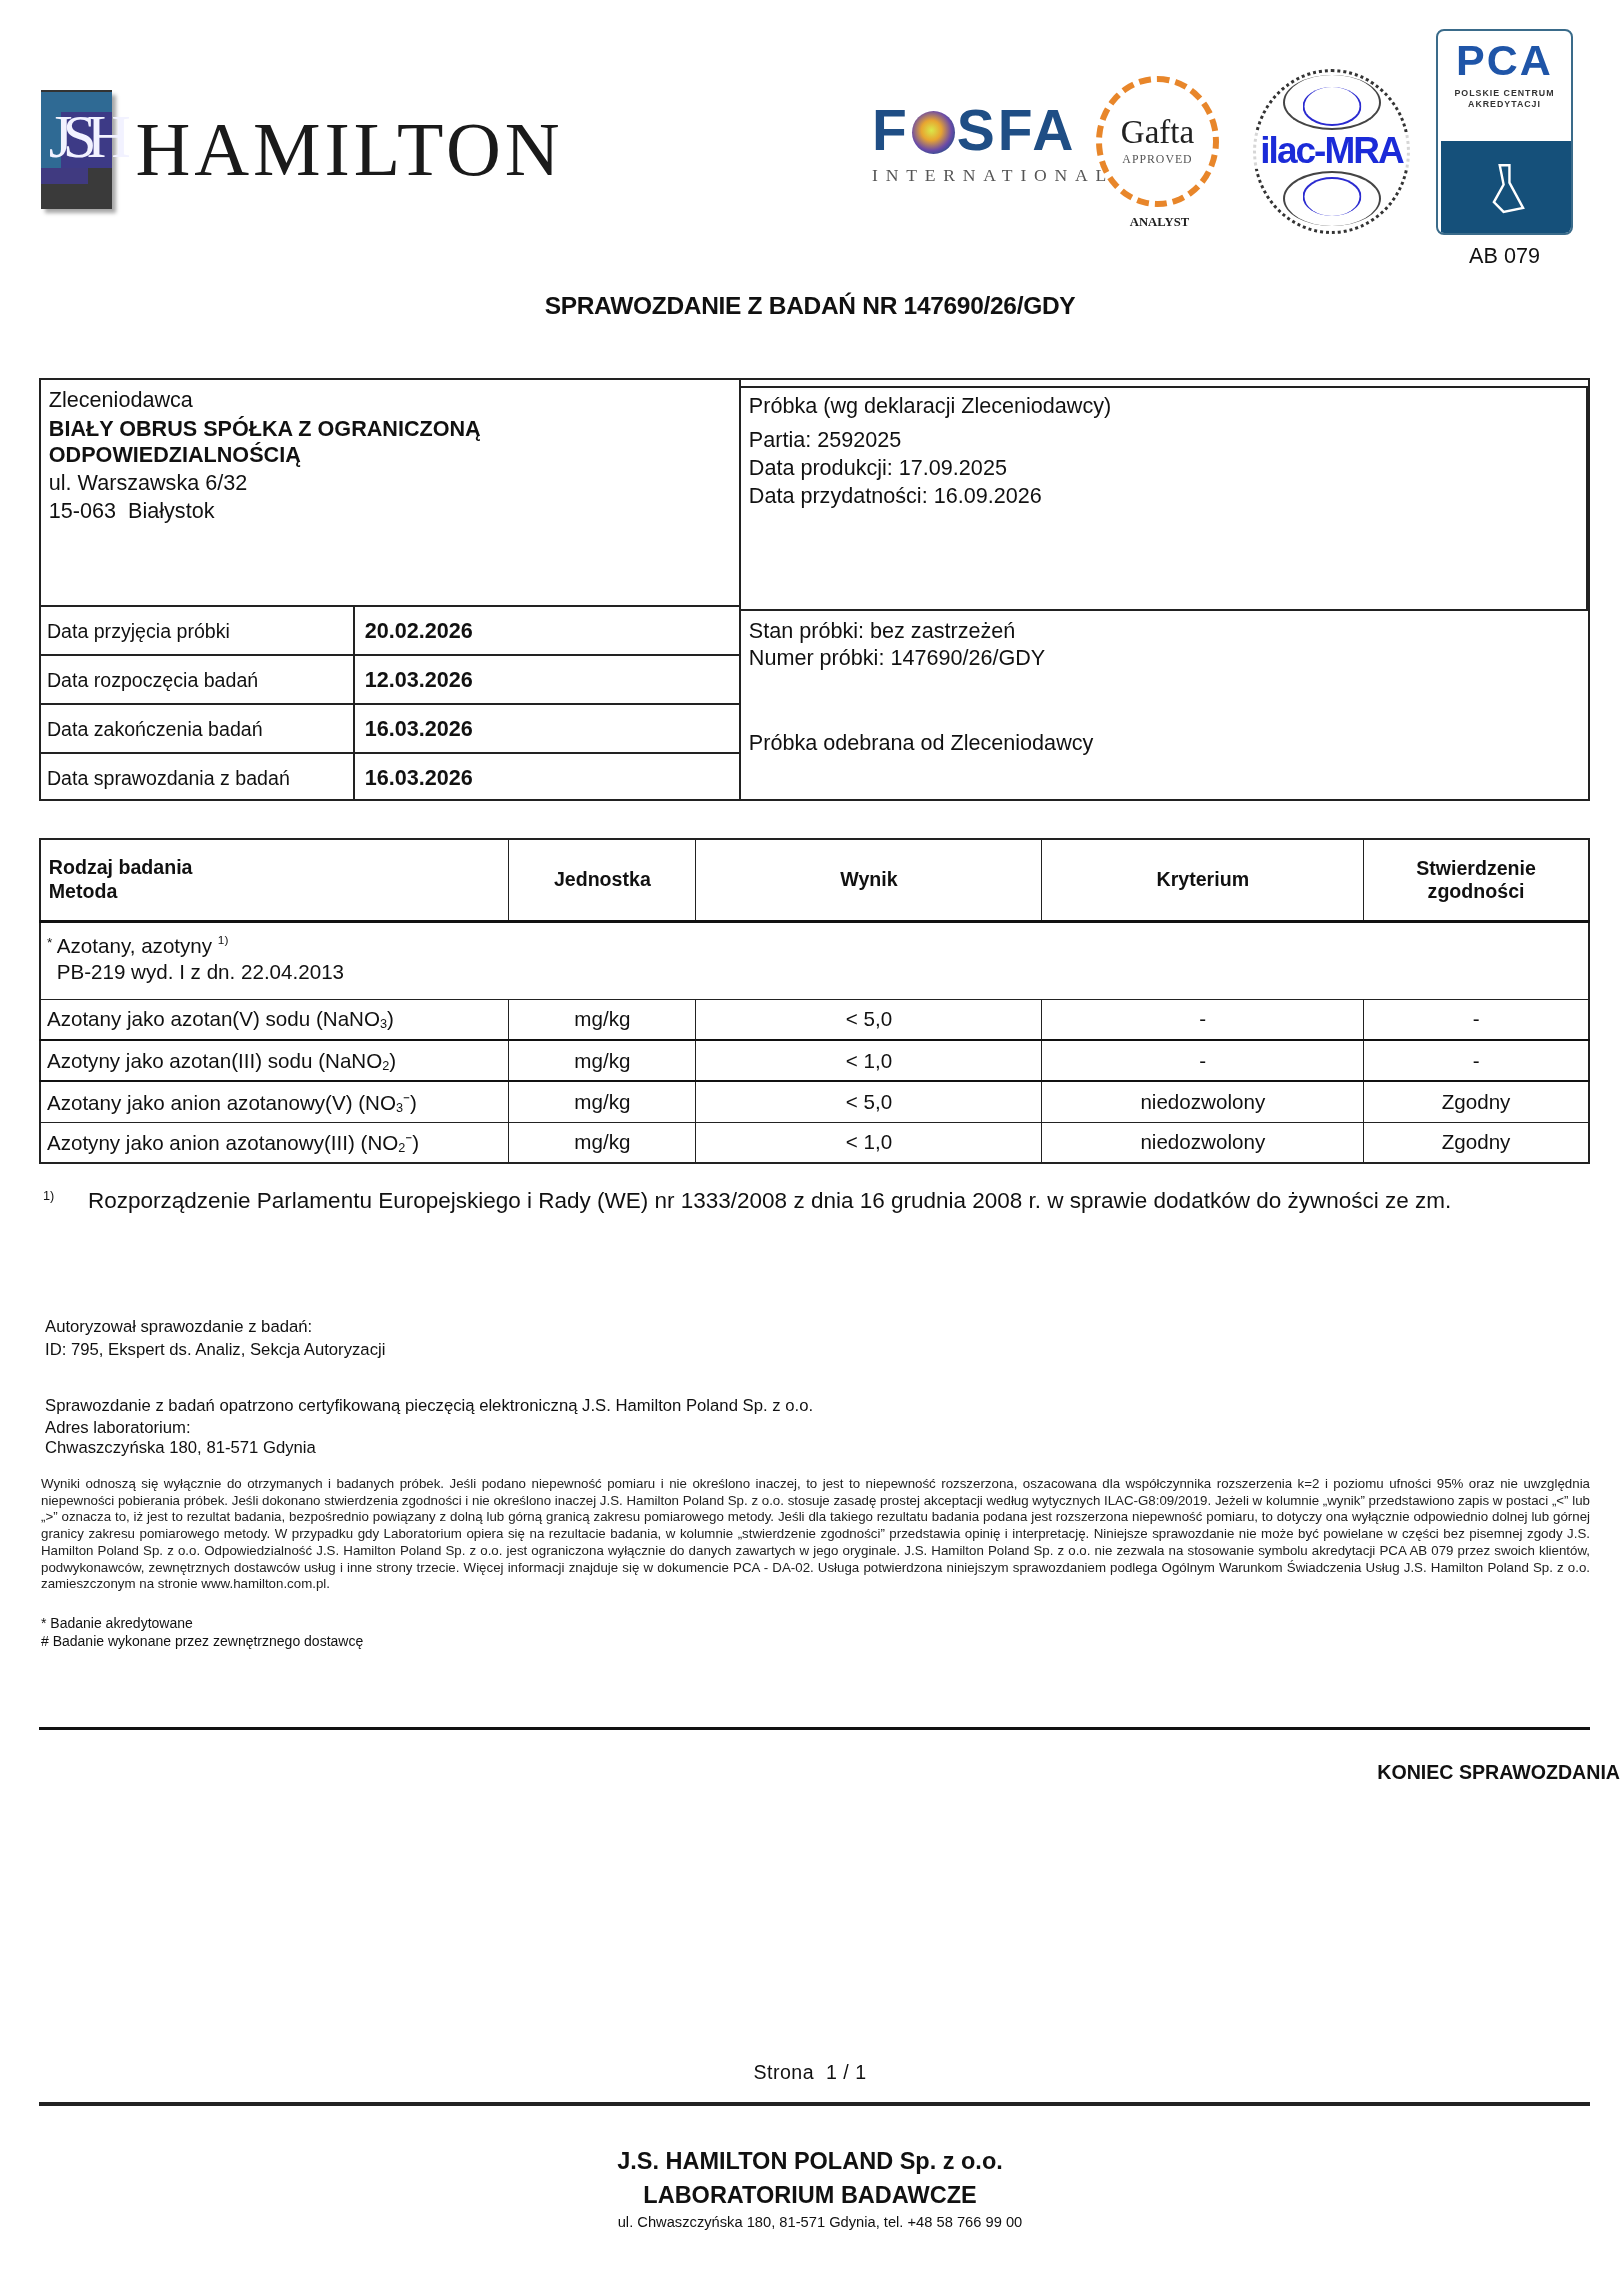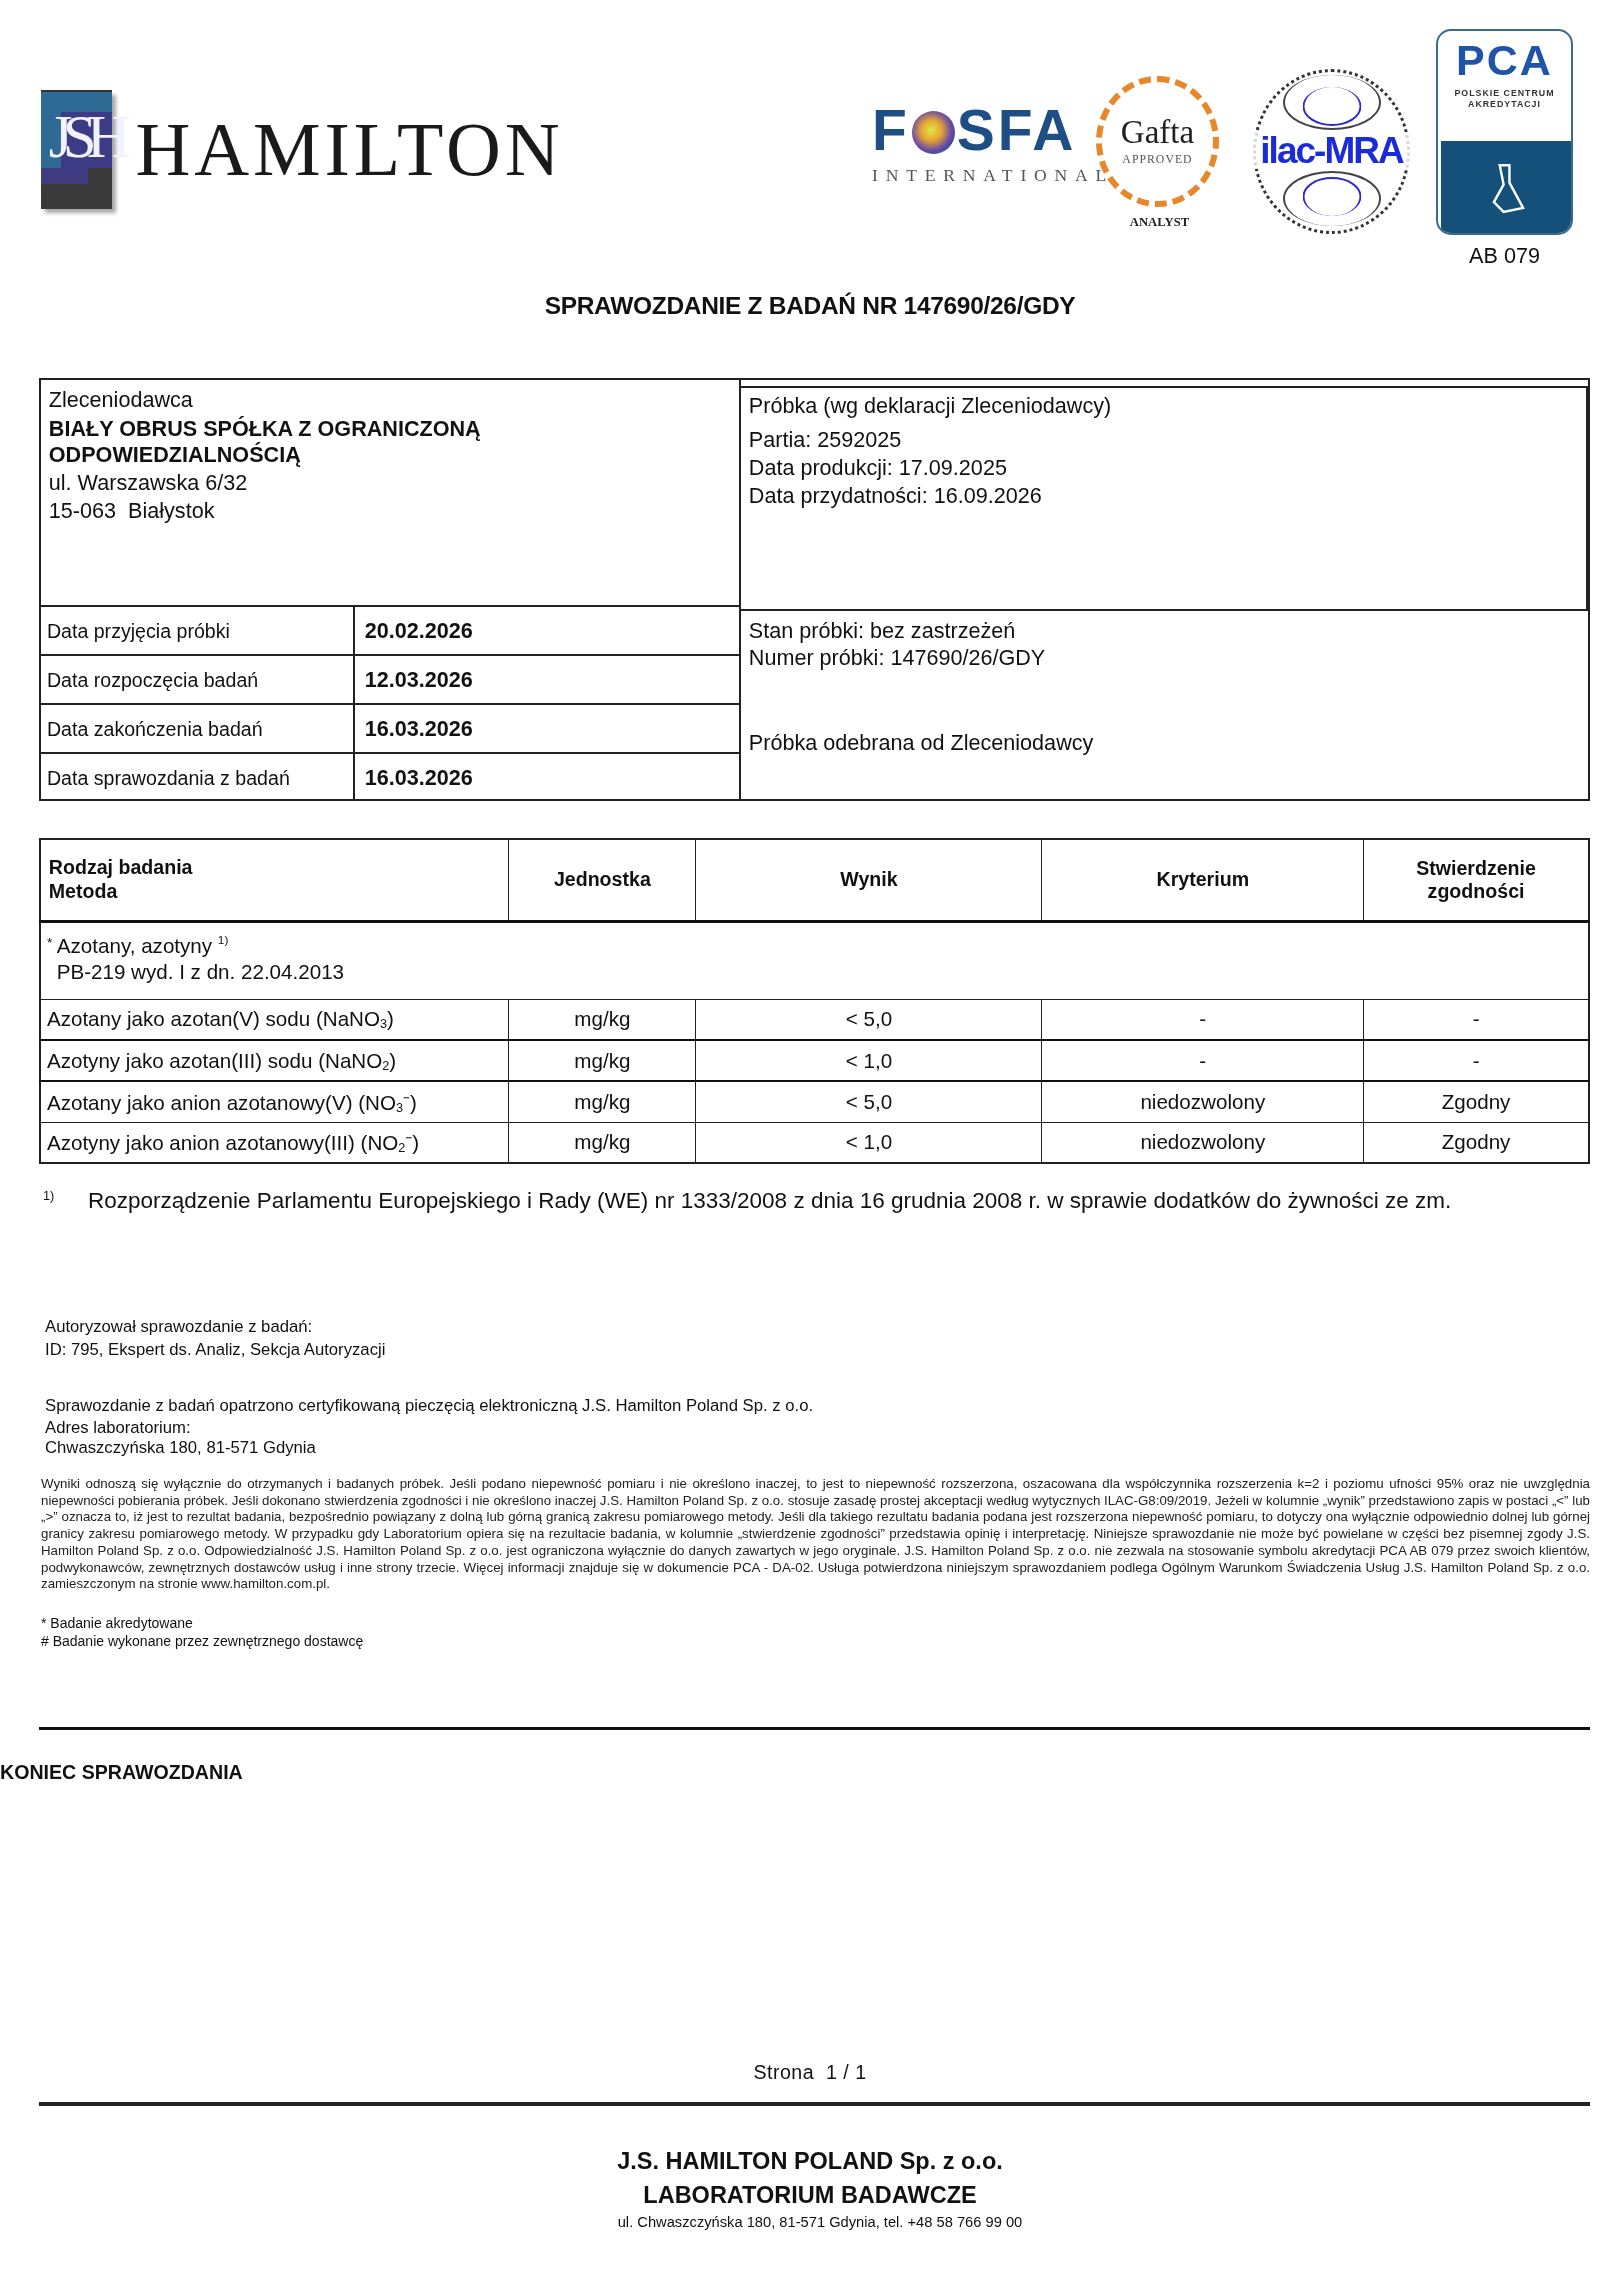--- a/index.html
+++ b/index.html
@@ -26,21 +26,21 @@
   .gafta .name { font-family: "Liberation Serif", serif; font-size: 33px; color: #222; line-height: 1; }
   .gafta .approved { font-family: "Liberation Serif", serif; font-size: 11.8px; color: #555; letter-spacing: 1px; margin-top: 3.9px; }
   .gafta .analyst { font-family: "Liberation Serif", serif; font-size: 12.7px; font-weight: bold; color: #222; margin-top: 7.8px; }
 
   .ilac { position: absolute; left: 1253px; top: 69px; width: 157px; height: 165px; }
   .ilac .oval { position: absolute; inset: 0; border-radius: 50%; border: 3.9px dotted #333; }
   .ilac .arc { position: absolute; left: 50%; border: 2.9px solid #2a2ad0; border-radius: 50%; transform: translateX(-50%); }
   .ilac .text { position: absolute; left: 0; right: 0; top: 63px; text-align: center; font-size: 37px; font-weight: bold; color: #1b2bd8; letter-spacing: -2px; background: rgba(255,255,255,0.8); line-height: 1; }
 
   .pca { position: absolute; left: 1436px; top: 29px; width: 137px; }
-  .pca .card { width: 137px; height: 206px; border: 2.9px solid #3a6b8a; border-radius: 15px; overflow: hidden; background: #fff; }
+  .pca .card { width: 137px; height: 206px; border: 2.9px solid #3a6b8a; border-radius: 8px; overflow: hidden; background: #fff; }
   .pca .logo { text-align: center; font-size: 43px; font-weight: bold; color: #1f55a8; margin-top: 7.8px; letter-spacing: 2px; line-height: 1; }
   .pca .small { text-align: center; font-size: 8.8px; font-weight: bold; color: #333; letter-spacing: 1px; margin-top: 5.9px; line-height: 1.3; }
   .pca .blue { position: absolute; left: 2.9px; top: 110px; width: 131px; height: 123px; background: #15507a; border-radius: 0 0 7.8px 7.8px; }
   .pca .flask { position: absolute; left: 49px; top: 21.6px; width: 35px; height: 51px; }
   .pca .ab { text-align: center; font-size: 21.6px; margin-top: 7.8px; color: #111; }
 
   
   .report-title { position: absolute; left: 0; width: 1620px; top: 292px; text-align: center; font-size: 24.5px; font-weight: bold; color: #111; letter-spacing: -0.3px; }
 
   
@@ -76,21 +76,21 @@
   .footnote { position: absolute; left: 43px; top: 1188px; font-size: 22.5px; display: flex; }
   .footnote .mark { font-size: 12.7px; width: 45px; padding-top: 1px; }
 
   
   .auth { position: absolute; left: 45px; top: 1316px; font-size: 16.7px; line-height: 22.5px; }
   .seal { position: absolute; left: 45px; top: 1394px; font-size: 16.7px; line-height: 23.5px; }
   .disclaimer { position: absolute; left: 41px; top: 1476px; width: 1549px; font-size: 13.3px; line-height: 16.7px; text-align: justify; color: #222; }
   .legend { position: absolute; left: 41px; top: 1615px; font-size: 14px; line-height: 17.6px; }
 
   .hr1 { position: absolute; left: 39px; top: 1727px; width: 1551px; height: 2.9px; background: #111; }
-  .end { position: absolute; left: 0; width: 1620px; top: 1761px; text-align: left; font-size: 19.6px; font-weight: bold; }
+  .end { position: absolute; left: 0; width: 1620px; top: 1761px; text-align: right; font-size: 19.6px; font-weight: bold; }
 
   .page { position: absolute; left: 0; width: 1620px; top: 2061px; text-align: center; font-size: 19.6px; letter-spacing: 0.5px; }
   .hr2 { position: absolute; left: 39px; top: 2102px; width: 1551px; height: 3.9px; background: #222; }
   .company { position: absolute; left: 0; width: 1620px; top: 2148px; text-align: center; font-size: 23.5px; font-weight: bold; }
   .lab { position: absolute; left: 0; width: 1620px; top: 2182px; text-align: center; font-size: 23.5px; font-weight: bold; }
   .address { position: absolute; left: 0; width: 1620px; top: 2214px; text-align: center; font-size: 14.7px; padding-left: 20px; }
 </style>
 </head>
 <body>
 

